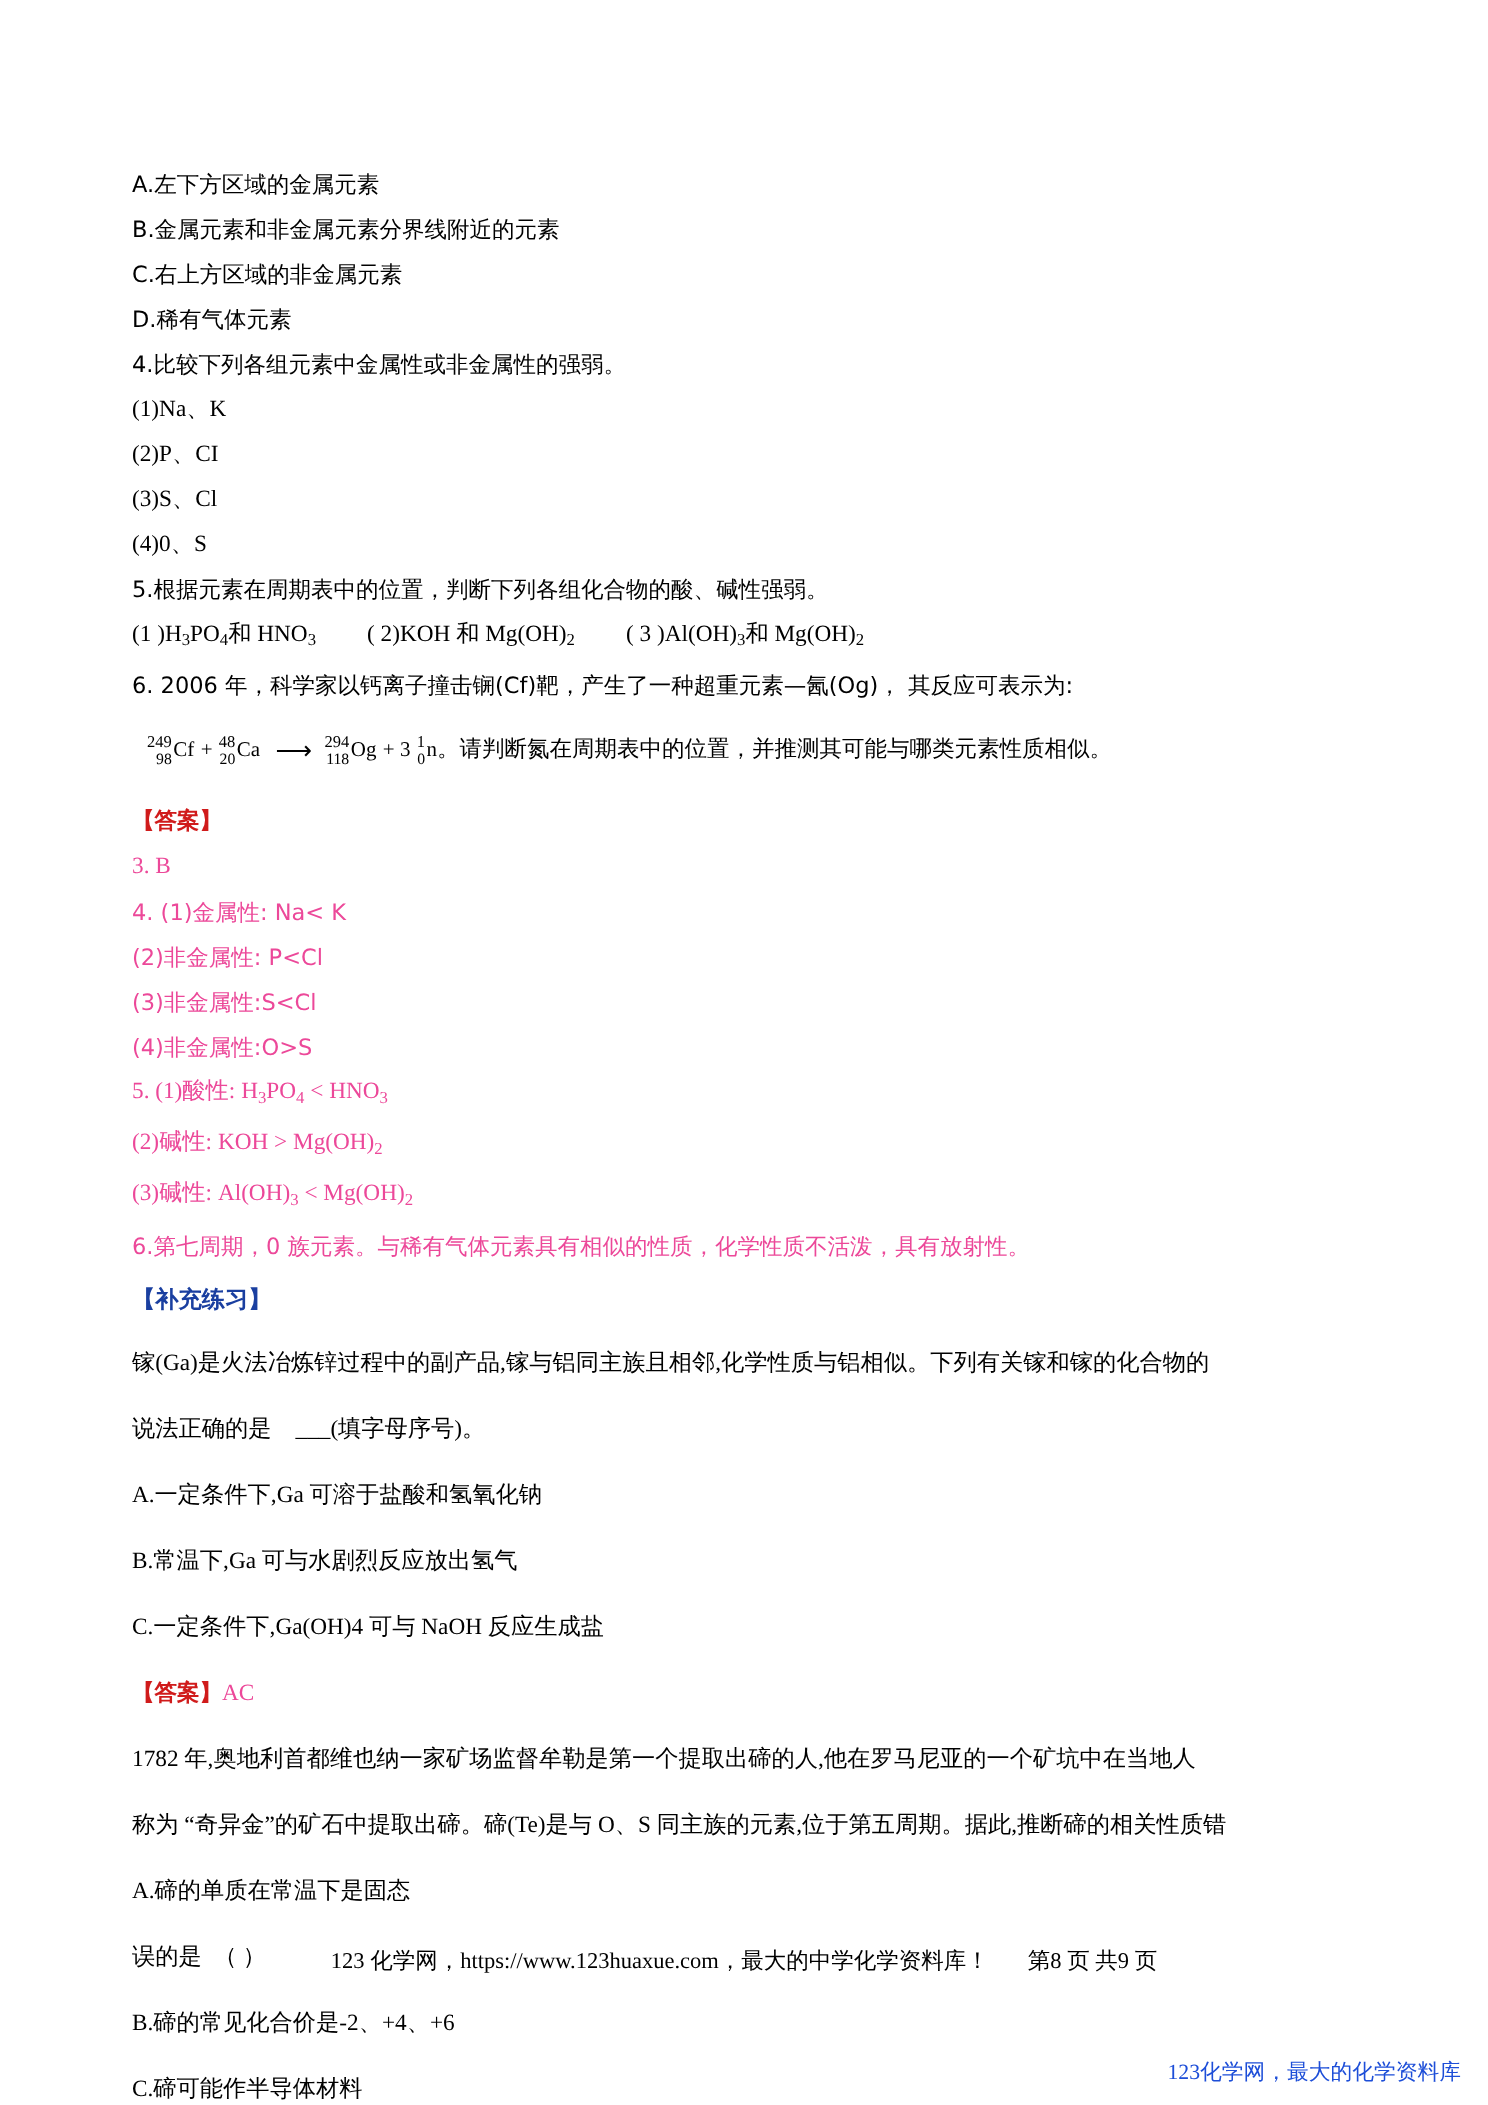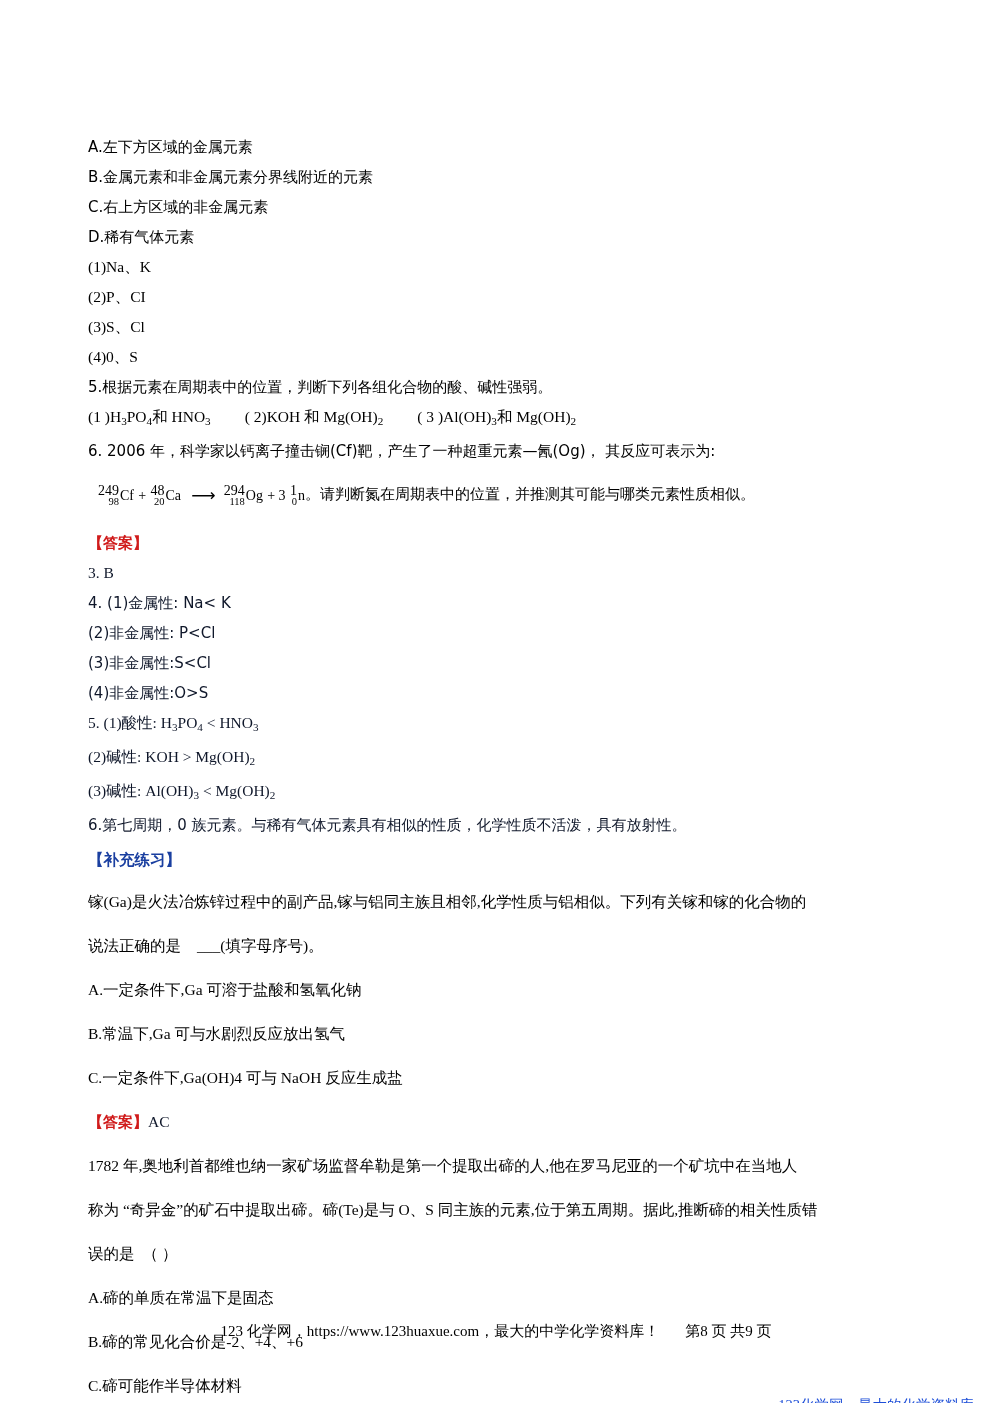--- a/index.html
+++ b/index.html
@@ -13,56 +13,55 @@
     position: relative;
     font-family: "Liberation Serif", "DejaVu Serif", serif;
     color: #000000;
     overflow: hidden;
   }
   .page {
     position: absolute;
     left: 0; top: 0;
     width: 992px;
     height: 1206px;
-    margin-top: 24px;
   }
   .content {
     position: absolute;
     left: 88px;
     top: 108px;
     width: 820px;
   }
   .line {
     font-size: 15.5px;
     line-height: 30px;
     white-space: nowrap;
   }
   .line.cn {
     font-family: "DejaVu Sans", "Liberation Sans", sans-serif;
     font-size: 15px;
   }
   .red {
-    color: #0f172a;
+    color: #ec4899;
   }
   sub { font-size: 0.72em; vertical-align: -0.28em; }
   .eq {
     display: inline-block;
     font-family: "Liberation Serif", serif;
     font-size: 17px;
     vertical-align: middle;
   }
   .nuc {
     display: inline-block;
     vertical-align: middle;
     line-height: 1;
     margin-right: 1px;
   }
   .nuc .sup {
     display: block;
-    font-size: 14px;
+    font-size: 11px;
     text-align: right;
     line-height: 11px;
   }
   .nuc .sub {
     display: block;
     font-size: 10.5px;
     text-align: right;
     line-height: 11px;
   }
   .nucsym {
@@ -124,20 +123,21 @@
 
 <div class="page">
 
   <div class="content">
 
     <div class="line cn">A.左下方区域的金属元素</div>
     <div class="line cn">B.金属元素和非金属元素分界线附近的元素</div>
     <div class="line cn">C.右上方区域的非金属元素</div>
     <div class="line cn">D.稀有气体元素</div>
 
+    <div class="line cn">4.比较下列各组元素中金属性或非金属性的强弱。</div>
     <div class="line">(1)Na、K</div>
     <div class="line">(2)P、CI</div>
     <div class="line">(3)S、Cl</div>
     <div class="line">(4)0、S</div>
 
     <div class="line cn">5.根据元素在周期表中的位置，判断下列各组化合物的酸、碱性强弱。</div>
     <div class="line">
       <span>(1 )H</span><sub>3</sub><span>PO</span><sub>4</sub><span>和 HNO</span><sub>3</sub><span class="inline-gap"></span><span>( 2)KOH 和 Mg(OH)</span><sub>2</sub><span class="inline-gap"></span><span>( 3 )Al(OH)</span><sub>3</sub><span>和 Mg(OH)</span><sub>2</sub>
     </div>
 
@@ -200,25 +200,25 @@
     <div class="para cn">A.一定条件下,Ga 可溶于盐酸和氢氧化钠</div>
     <div class="para cn">B.常温下,Ga 可与水剧烈反应放出氢气</div>
     <div class="para cn">C.一定条件下,Ga(OH)4 可与 NaOH 反应生成盐</div>
 
     <div class="para">
       <span class="ans-head">【答案】</span><span class="red" style="font-family:'Liberation Serif',serif;">AC</span>
     </div>
 
     <div class="para cn">1782 年,奥地利首都维也纳一家矿场监督牟勒是第一个提取出碲的人,他在罗马尼亚的一个矿坑中在当地人</div>
     <div class="para cn">称为 “奇异金”的矿石中提取出碲。碲(Te)是与 O、S 同主族的元素,位于第五周期。据此,推断碲的相关性质错</div>
+    <div class="para cn">A.碲的单质在常温下是固态</div>
+
     <div class="para cn">
       <span>误的是</span><span class="inline-gap-xs"></span><span>（        ）</span>
     </div>
-
-    <div class="para cn">A.碲的单质在常温下是固态</div>
     <div class="para cn">B.碲的常见化合价是-2、+4、+6</div>
     <div class="para cn">C.碲可能作半导体材料</div>
 
   </div>
 
   <div class="footer">
     <span>123 化学网，https://www.123huaxue.com，最大的中学化学资料库！</span><span class="gap"></span><span>第8 页  共9 页</span>
   </div>
 
   <div class="watermark">123化学网，最大的化学资料库</div>

